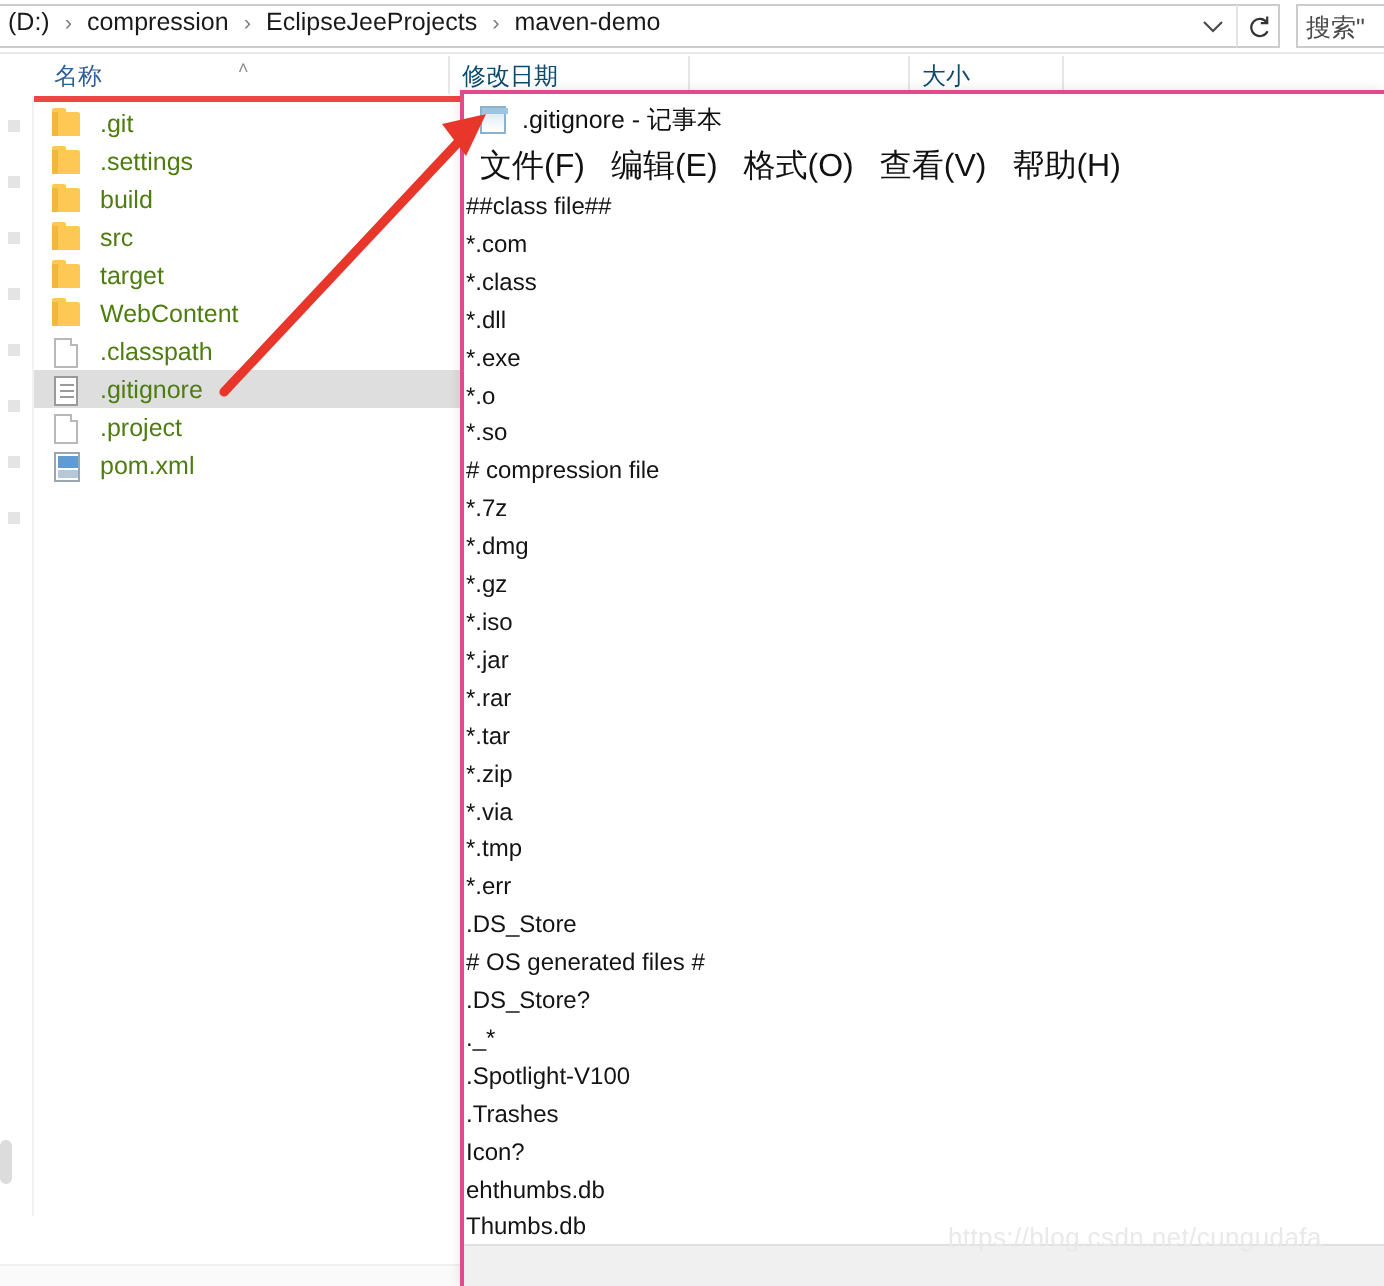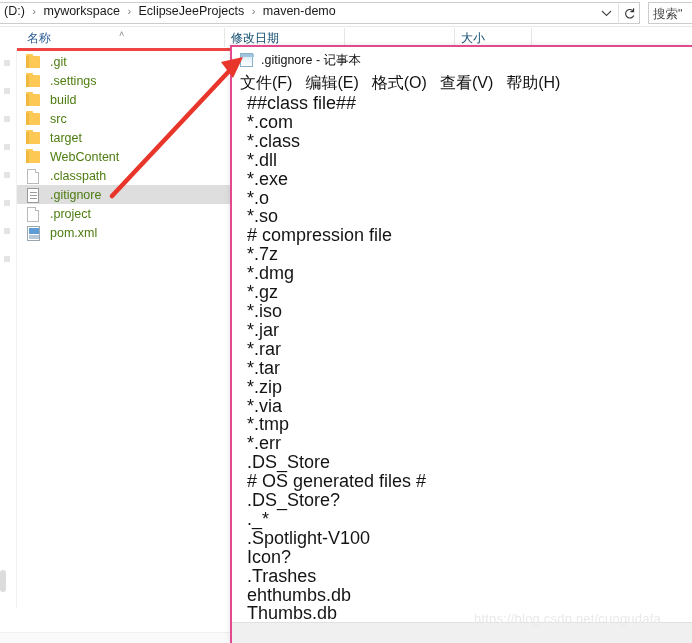--- a/index.html
+++ b/index.html
@@ -313,25 +313,25 @@
   }
   .np-editor {
     position: absolute;
     left: 0; top: 47px;
     width: 100%; height: 529px;
     background: #ffffff;
     overflow: hidden;
   }
   .np-line {
     font-family: "Liberation Sans", "DejaVu Sans", sans-serif;
-    font-size: 18px;
+    font-size: 12px;
     line-height: 18.9px;
     color: #141414;
     white-space: pre;
-    padding-left: 15px;
+    padding-left: 1px;
   }
   .np-statusbar {
     position: absolute;
     left: 0; bottom: 0;
     width: 100%; height: 21px;
     background: #f0f0f0;
     border-top: 1px solid #e0e0e0;
     box-sizing: border-box;
   }
 
@@ -375,21 +375,21 @@
 <div id="screen">
 
   <div id="explorer">
 
     <div class="addressbar">
       <div class="addr-box"></div>
 
       <div class="crumbs">
         <span class="crumb">(D:)</span>
         <span class="sep">›</span>
-        <span class="crumb">myworkspace</span>
+        <span class="crumb">compression</span>
         <span class="sep">›</span>
         <span class="crumb">EclipseJeeProjects</span>
         <span class="sep">›</span>
         <span class="crumb">maven-demo</span>
       </div>
 
       <div class="addr-chev">
         <svg width="11" height="7" viewBox="0 0 11 7">
             <path d="M1 1 L5.5 5.5 L10 1" stroke="#4a4a4a" stroke-width="1.1" fill="none"></path>
           </svg>
@@ -543,22 +543,22 @@
       <div class="np-line">*.tar</div>
       <div class="np-line">*.zip</div>
       <div class="np-line">*.via</div>
       <div class="np-line">*.tmp</div>
       <div class="np-line">*.err</div>
       <div class="np-line">.DS_Store</div>
       <div class="np-line"># OS generated files #</div>
       <div class="np-line">.DS_Store?</div>
       <div class="np-line">._*</div>
       <div class="np-line">.Spotlight-V100</div>
+      <div class="np-line">.Trashes</div>
       <div class="np-line">Icon?</div>
-      <div class="np-line">.Trashes</div>
       <div class="np-line">ehthumbs.db</div>
       <div class="np-line">Thumbs.db</div>
     </div>
 
     <div class="np-statusbar"></div>
   </div>
 
   <div class="watermark">https://blog.csdn.net/cungudafa</div>
 
   <svg id="arrow" viewBox="0 0 692 643">

